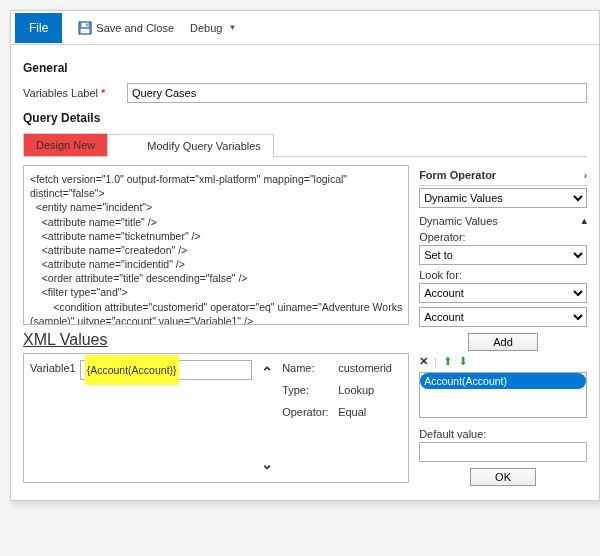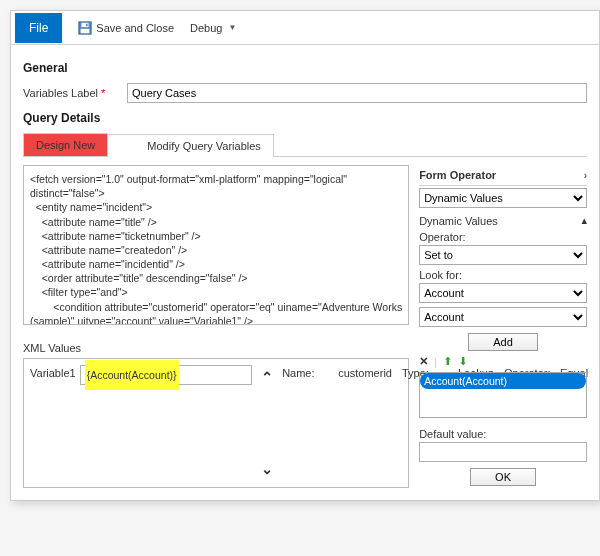--- a/index.html
+++ b/index.html
@@ -16,29 +16,29 @@
   .field-label { width: 100px; color: #333; }
   .req { color: #c00; }
   .text-input { flex: 1; border: 1px solid #b0b0b0; padding: 2px 4px; height: 20px; font-size: 11px; }
   .tabs { display: flex; border-bottom: 1px solid #ccc; margin-top: 6px; }
   .tab { padding: 5px 12px; border: 1px solid #ccc; border-bottom: none; background: #ef4444; margin-right: -1px; cursor: pointer; font-size: 11px; }
   .tab.active { background: #fff; position: relative; top: 1px; padding-left: 39px; }
   .two-col { display: flex; gap: 10px; margin-top: 8px; }
   .left-col { flex: 1; }
   .right-col { width: 175px; }
   .xml-box { border: 1px solid #bbb; padding: 6px; height: 160px; font-size: 10.5px; line-height: 1.35; white-space: pre; overflow: hidden; font-family: 'Segoe UI', sans-serif; }
-  .xml-values-label { margin-top: 17px; font-size: 11px; }
+  .xml-values-label { margin-top: 6px; font-size: 16px; text-decoration: underline; }
   .values-box { border: 1px solid #bbb; margin-top: 4px; padding: 6px; display: flex; gap: 6px; height: 130px; justify-content: flex-end; }
   .var-row { display: flex; align-items: flex-start; gap: 4px; flex: 1; }
   .var-label { font-size: 11px; padding-top: 2px; }
   .var-input { flex: 1; border: 1px solid #b0b0b0; height: 20px; padding: 2px 4px; display: flex; align-items: center; }
   .highlighted { background: #ffff3a; padding: 9px 2px; font-size: 10.5px; }
   .arrows-col { display: flex; flex-direction: column; justify-content: space-between; align-items: center; width: 18px; padding: 4px 0; }
   .arrow-btn { cursor: pointer; font-size: 14px; font-weight: bold; color: #333; user-select: none; }
-  .meta-col { width: 120px; font-size: 11px; display: flex; flex-direction: row; gap: 10px; padding-top: 2px; }
+  .meta-col { width: 120px; font-size: 11px; display: flex; flex-direction: column; gap: 10px; padding-top: 2px; }
   .meta-row { display: flex; gap: 6px; }
   .meta-key { width: 50px; color: #333; }
   .panel-header { display: flex; justify-content: space-between; align-items: center; border-bottom: 1px solid #d0d0d0; padding: 4px 0; font-weight: bold; font-size: 11px; cursor: pointer; }
   .panel-header .caret { font-size: 10px; color: #555; }
   .select { width: 100%; border: 1px solid #aaa; height: 20px; font-size: 11px; background: #fff; margin-top: 2px; }
   .sub-label { margin-top: 4px; font-size: 11px; }
   .sub-section { display: flex; justify-content: space-between; align-items: center; margin: 6px 0 2px 0; font-size: 11px; }
   .add-btn, .ok-btn { display: block; margin: 6px auto 4px auto; padding: 2px 24px; border: 1px solid #999; background: linear-gradient(#fdfdfd,#ececec); font-size: 11px; cursor: pointer; }
   .token-row { display: flex; align-items: center; gap: 6px; margin: 4px 0; }
   .x-icon { font-weight: bold; cursor: pointer; }

